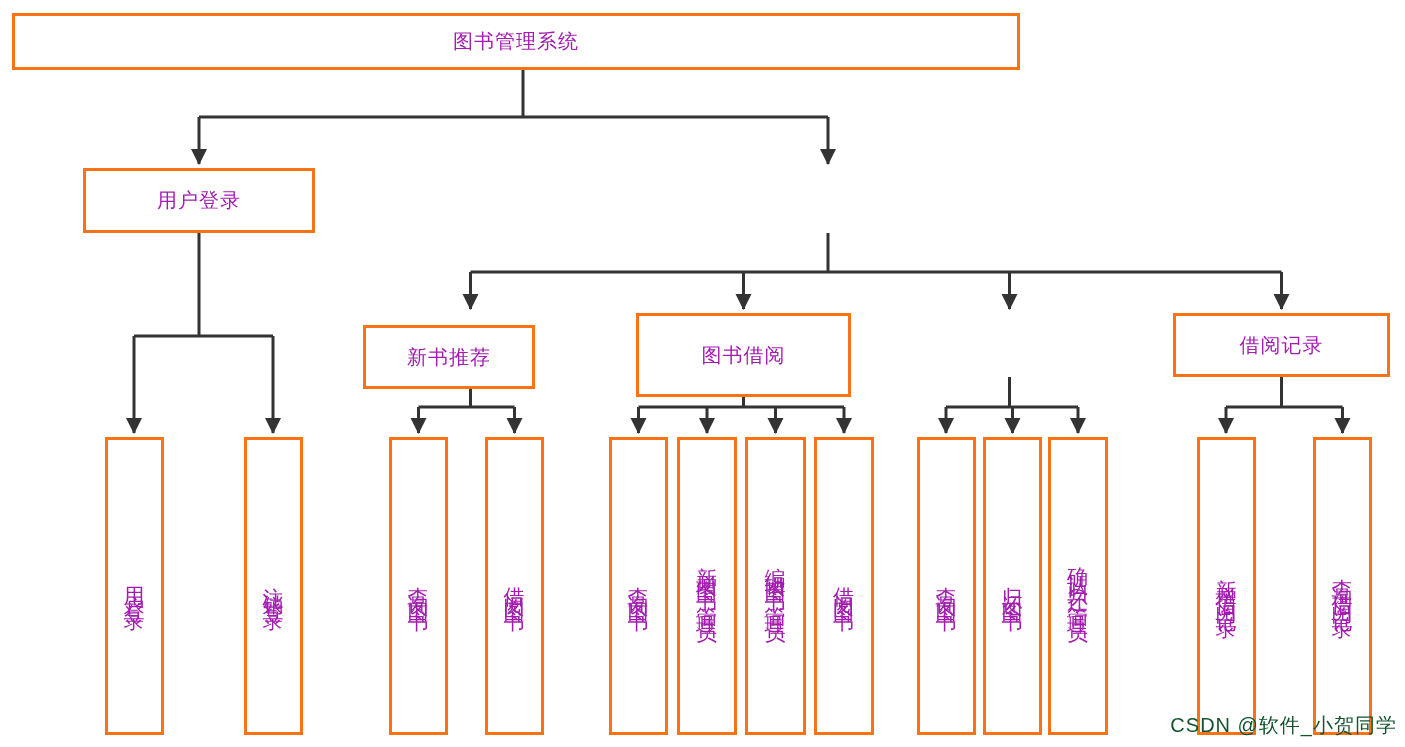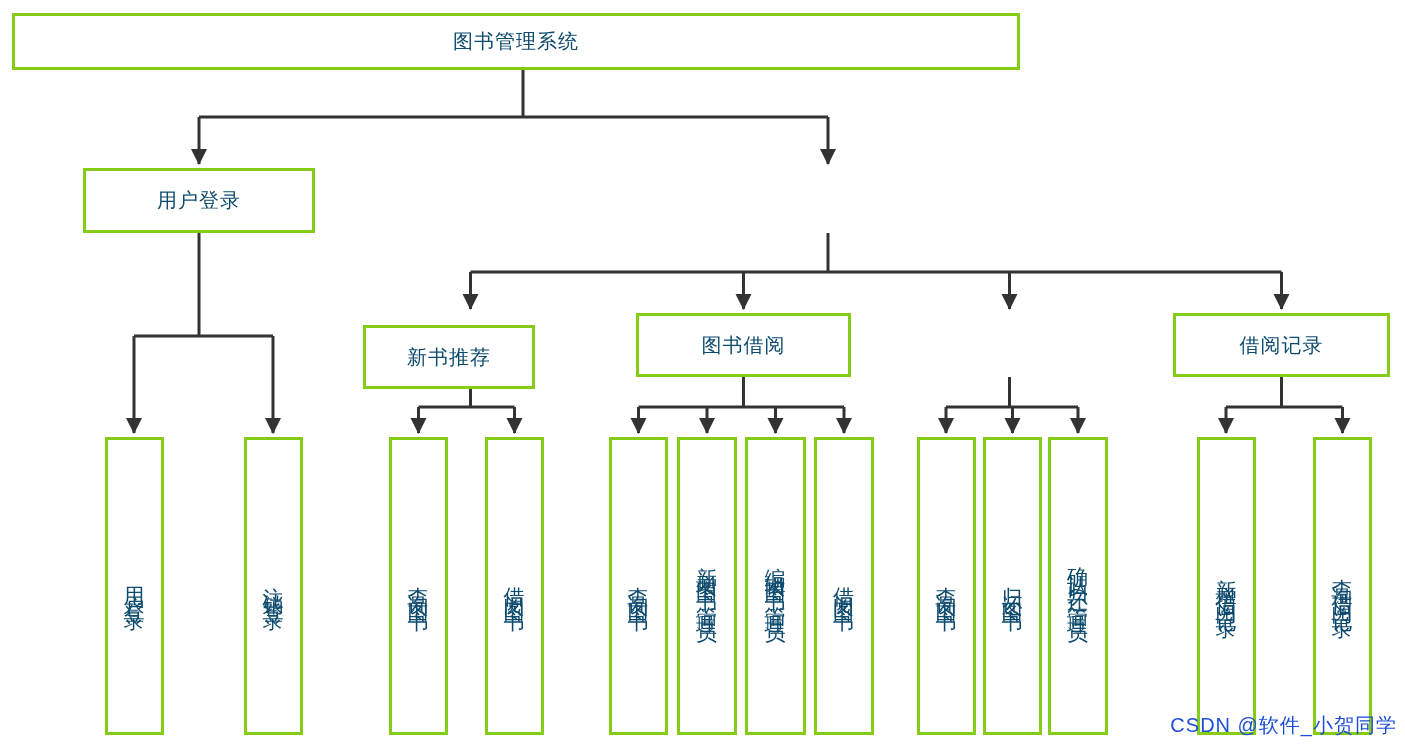--- a/index.html
+++ b/index.html
@@ -13,23 +13,23 @@
   }
   #wires {
     position: absolute;
     left: 0; top: 0;
     width: 1405px; height: 747px;
     z-index: 1;
   }
   .node {
     position: absolute;
     box-sizing: border-box;
-    border: 3px solid #84cc16;
+    border: 3px solid #f97316;
     background: #ffffff;
-    color: #0c4a6e;
+    color: #a21caf;
     display: flex;
     align-items: center;
     justify-content: center;
     z-index: 2;
   }
   .h-node { font-size: 20px; letter-spacing: 1px; }
   .root-node { font-size: 20px; }
   .v-node .vtext {
     writing-mode: vertical-rl;
     text-orientation: mixed;
@@ -37,21 +37,21 @@
     letter-spacing: 8px;
     white-space: nowrap;
     line-height: 1;
   }
   
   #n-root   { left: 12px;  top: 13px;  width: 1008px; height: 57px; }
   #n-login  { left: 83px;  top: 168px; width: 232px;  height: 65px; }
   #n-mgmt   { left: 712px; top: 168px; width: 233px;  height: 65px; }
 
   #n-g0 { left: 363px;  top: 325px; width: 172px; height: 64px; }
-  #n-g1 { left: 636px;  top: 313px; width: 215px; height: 64px; }
+  #n-g1 { left: 636px;  top: 313px; width: 215px; height: 84px; }
   #n-g2 { left: 902px;  top: 313px; width: 215px; height: 64px; }
   #n-g3 { left: 1173px; top: 313px; width: 217px; height: 64px; }
 
   .leaf { top: 437px; height: 298px; width: 59px; }
   #n-l-a0 { left: 105px; }
   #n-l-a1 { left: 244px; }
   #n-l-b0 { left: 389px; }
   #n-l-b1 { left: 485px; }
   #n-l-c0 { left: 609px; }
   #n-l-c1 { left: 677px; width: 60px; }
@@ -61,21 +61,21 @@
   #n-l-d1 { left: 983px; }
   #n-l-d2 { left: 1048px; width: 60px; }
   #n-l-e0 { left: 1197px; }
   #n-l-e1 { left: 1313px; }
 
   #watermark {
     position: absolute;
     top: 712px;
     right: 8px;
     font-size: 20px;
-    color: #1d4ed8;
+    color: #14532d;
     z-index: 5;
     letter-spacing: 1px;
   }
 </style>
 </head>
 <body>
 
 <div id="canvas">
 
   <svg id="wires" width="1405" height="747" viewBox="0 0 1405 747" xmlns="http://www.w3.org/2000/svg">

